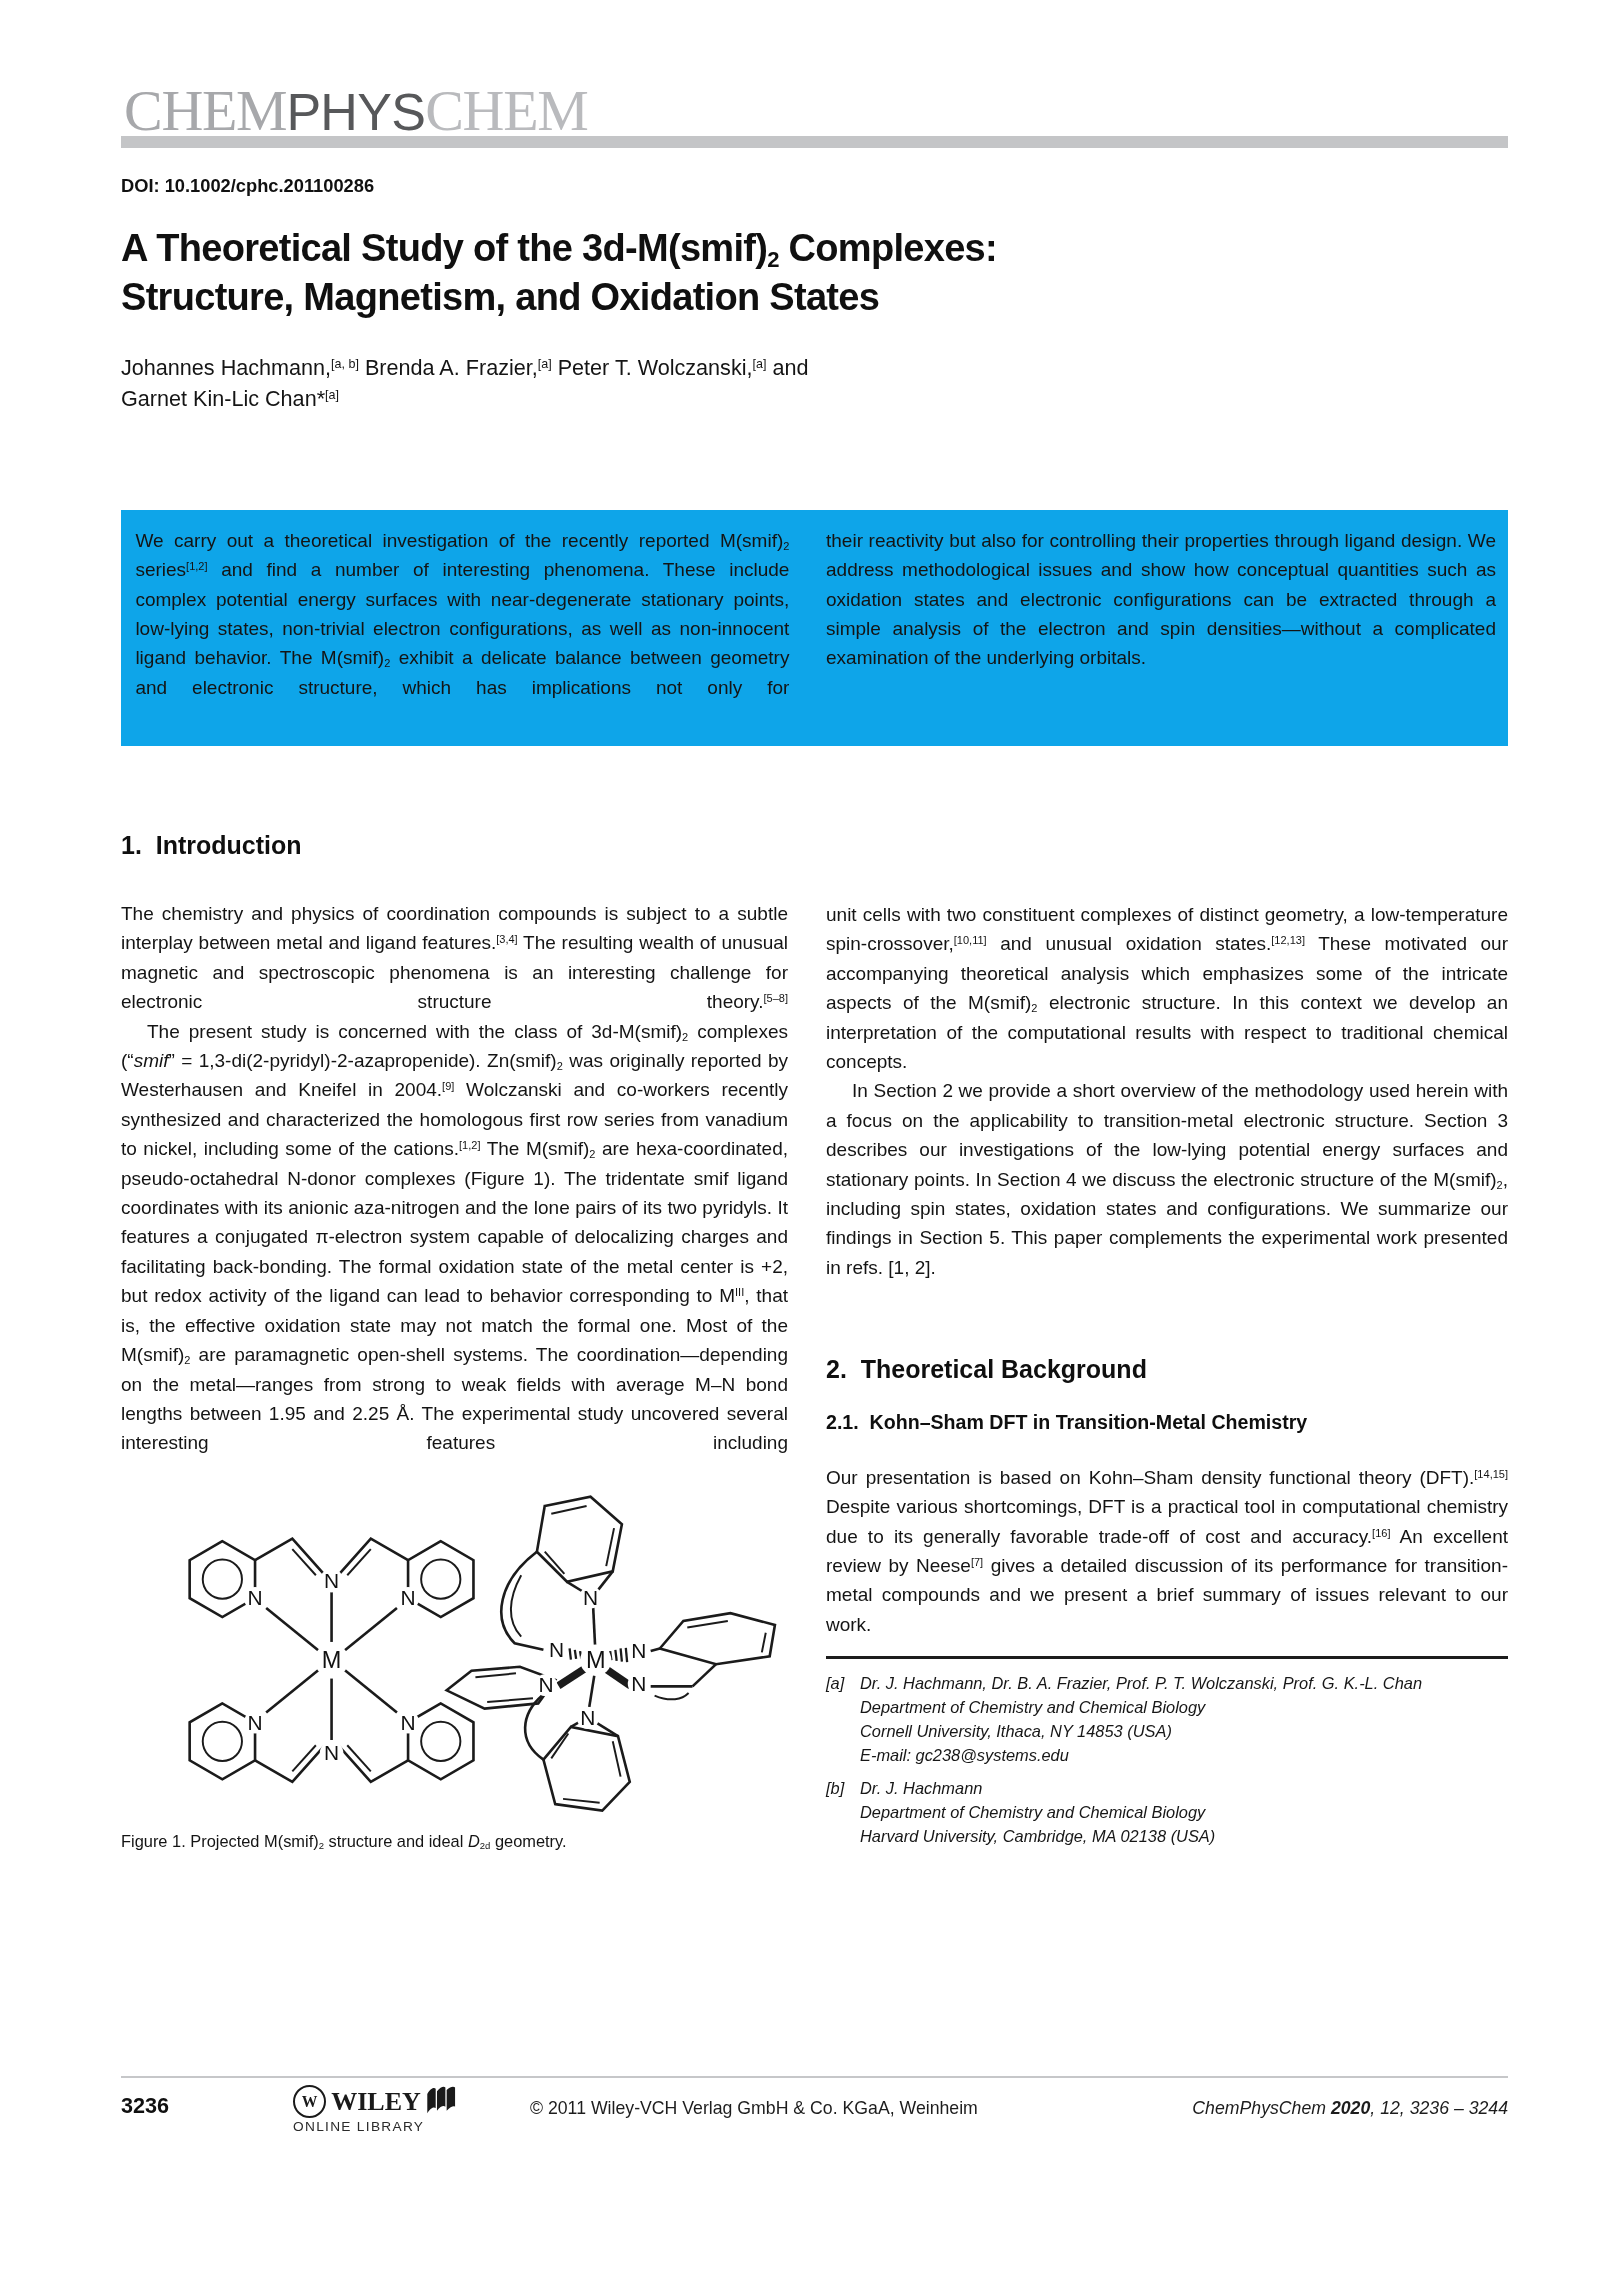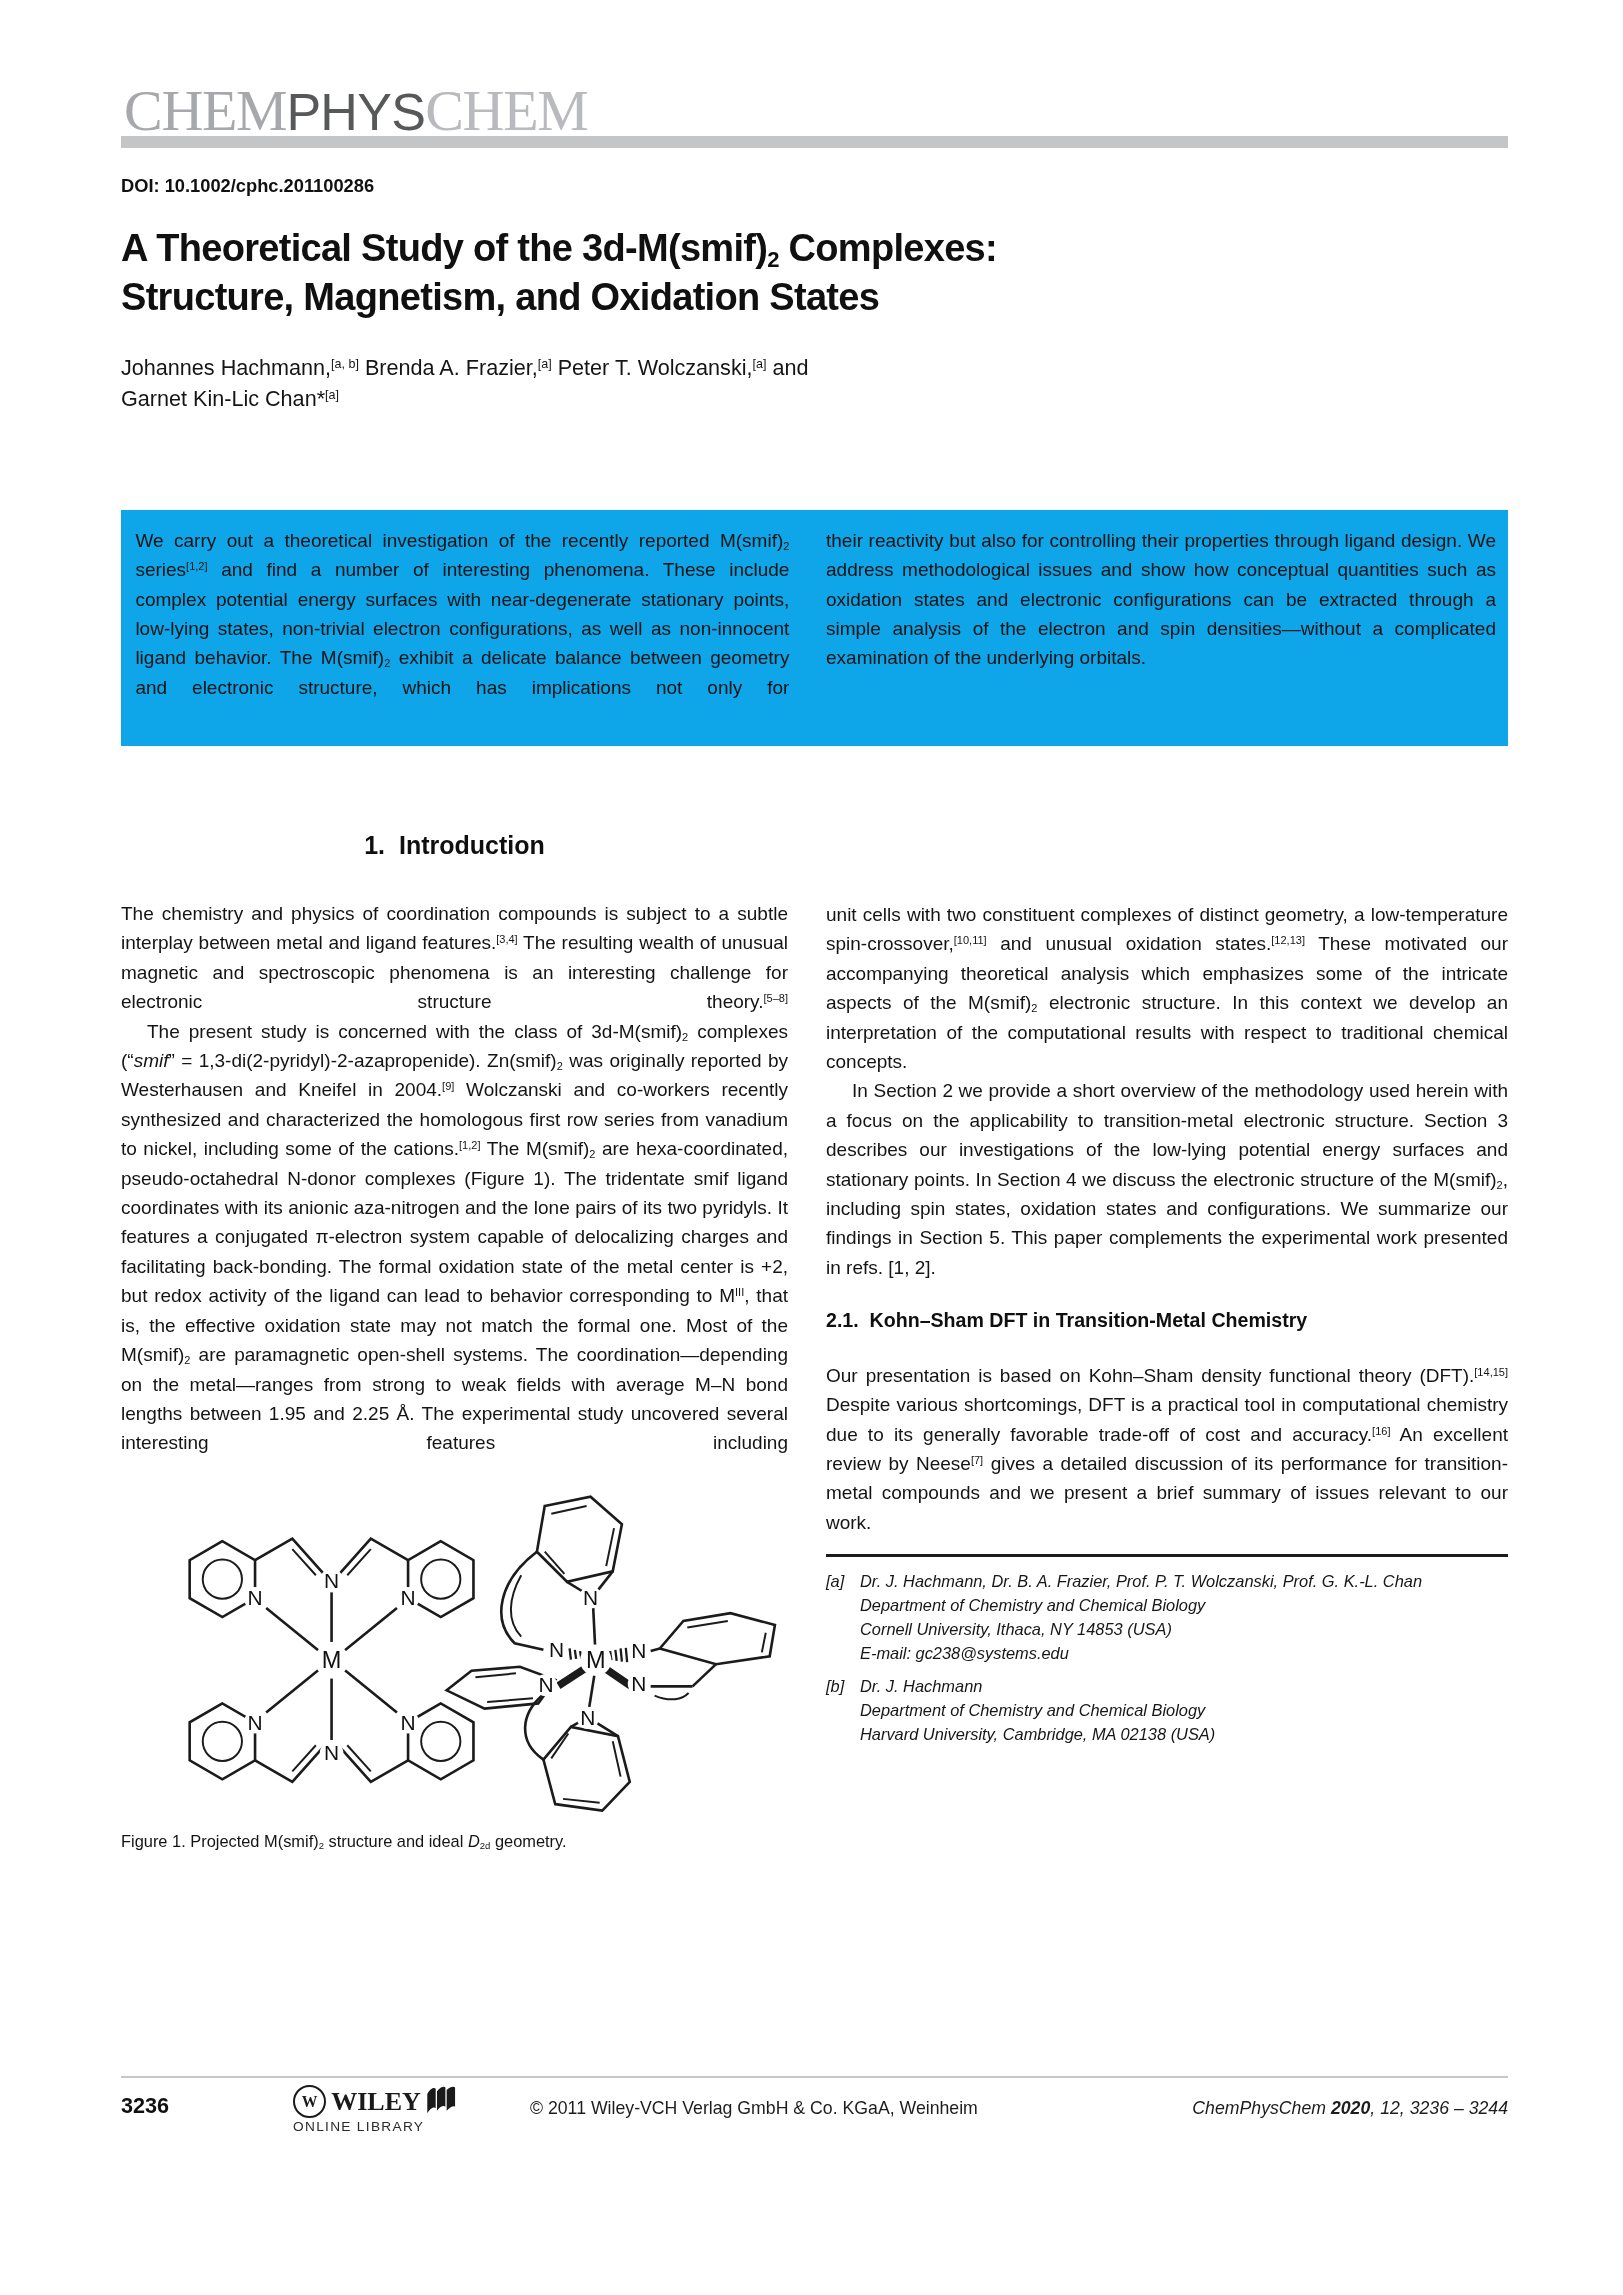--- a/index.html
+++ b/index.html
@@ -34,21 +34,21 @@
                      text-align:justify;color:#141414;}
   .abs-left{left:14.4px;width:654px;text-align-last:justify;}
   .abs-right{left:705px;width:670px;}
 
   
   .col-left{left:121px;top:830px;width:667px;}
   .col-right{left:826px;top:900px;width:682px;}
   .jp{font-size:19px;line-height:29.4px;text-align:justify;margin:0;color:#141414;}
   .ind{text-indent:26px;}
   .cont{text-align-last:justify;}
-  h2.sect{font-size:25px;line-height:30px;font-weight:bold;margin:0 0 39px 0;color:#0f0f0f;white-space:pre-wrap;text-align:center;}
+  h2.sect{font-size:25px;line-height:30px;font-weight:bold;margin:0 0 39px 0;color:#0f0f0f;white-space:pre-wrap;}
   h2.sect2{font-size:25px;line-height:30px;font-weight:bold;margin:72px 0 0 0;color:#0f0f0f;white-space:pre-wrap;}
   h3.subsect{font-size:19.6px;line-height:25px;font-weight:bold;margin:26px 0 0 0;color:#0f0f0f;white-space:pre-wrap;}
   .col-right .p3{margin-top:27.5px;}
 
   
   .figure{margin-top:36px;width:667px;}
   .figure svg{display:block;}
   .caption{margin:13px 0 0 0;font-size:16.4px;line-height:21.6px;text-align:left;color:#141414;}
   .caption strong{font-weight:normal;}
 
@@ -219,20 +219,21 @@
           <text class="atom" x="792" y="301">N</text>
       </g>
     </svg>
     <p class="caption"><strong>Figure 1.</strong><span> Projected M(smif)<sub>2</sub> structure and ideal <em>D</em><sub>2d</sub> geometry.</span></p>
   </div>
 </div>
 
 <div class="abs col-right">
   <p class="jp">unit cells with two constituent complexes of distinct geometry, a low-temperature spin-crossover,<sup>[10,11]</sup> and unusual oxidation states.<sup>[12,13]</sup> These motivated our accompanying theoretical analysis which emphasizes some of the intricate aspects of the M(smif)<sub>2</sub> electronic structure. In this context we develop an interpretation of the computational results with respect to traditional chemical concepts.</p>
   <p class="jp ind">In Section 2 we provide a short overview of the methodology used herein with a focus on the applicability to transition-metal electronic structure. Section 3 describes our investigations of the low-lying potential energy surfaces and stationary points. In Section 4 we discuss the electronic structure of the M(smif)<sub>2</sub>, including spin states, oxidation states and configurations. We summarize our findings in Section 5. This paper complements the experimental work presented in refs. [1, 2].</p>
+  <h2 class="sect2">2.  Theoretical Background</h2>
   <h3 class="subsect">2.1.  Kohn–Sham DFT in Transition-Metal Chemistry</h3>
   <p class="jp p3">Our presentation is based on Kohn–Sham density functional theory (DFT).<sup>[14,15]</sup> Despite various shortcomings, DFT is a practical tool in computational chemistry due to its generally favorable trade-off of cost and accuracy.<sup>[16]</sup> An excellent review by Neese<sup>[7]</sup> gives a detailed discussion of its performance for transition-metal compounds and we present a brief summary of issues relevant to our work.</p>
 
   <div class="footnotes">
     <div class="fn">
       <span class="fn-label">[a]</span>
       <span class="fn-body">
         <span class="fn-line">Dr. J. Hachmann, Dr. B. A. Frazier, Prof. P. T. Wolczanski, Prof. G. K.-L. Chan</span>
         <span class="fn-line">Department of Chemistry and Chemical Biology</span>
         <span class="fn-line">Cornell University, Ithaca, NY 14853 (USA)</span>

